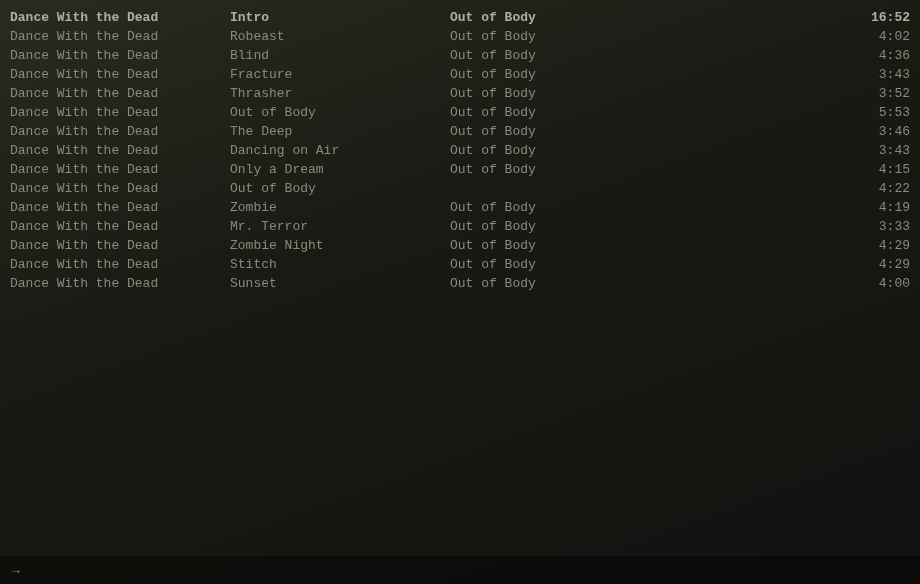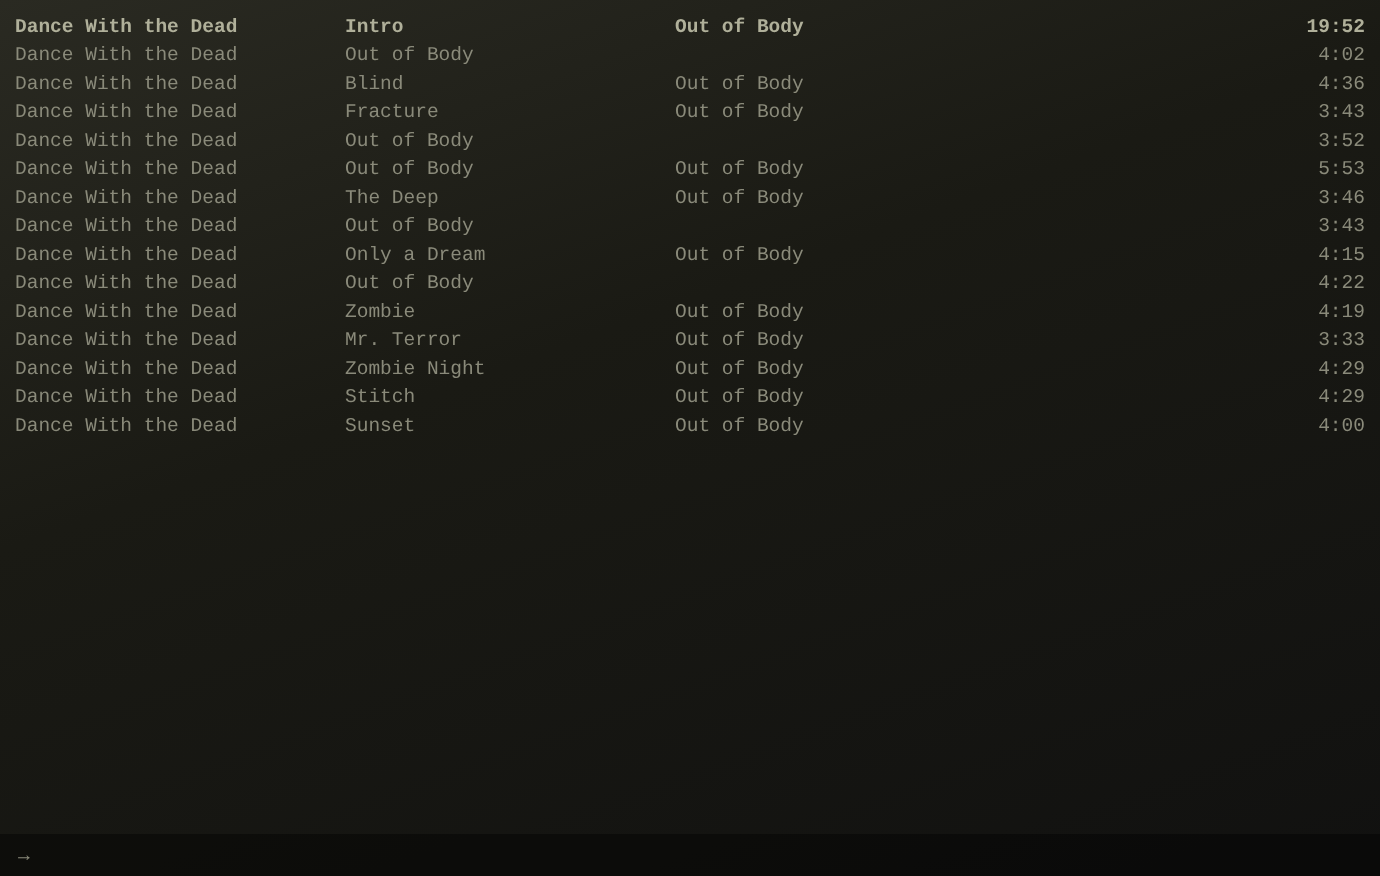--- a/index.html
+++ b/index.html
@@ -91,58 +91,61 @@
   </style>
 </head>
 <body>
 
 <div class="track-list">
 
   <div class="track-row header-row">
     <span class="col-artist">Dance With the Dead</span>
     <span class="col-title">Intro</span>
     <span class="col-album">Out of Body</span>
-    <span class="col-duration">19:52</span>
+    <span class="col-duration">16:52</span>
   </div>
 <div class="track-row">
       <span class="col-artist">Dance With the Dead</span>
+      <span class="col-title">Robeast</span>
       <span class="col-album">Out of Body</span>
       <span class="col-duration">4:02</span>
     </div>
     <div class="track-row">
       <span class="col-artist">Dance With the Dead</span>
       <span class="col-title">Blind</span>
       <span class="col-album">Out of Body</span>
       <span class="col-duration">4:36</span>
     </div>
     <div class="track-row">
       <span class="col-artist">Dance With the Dead</span>
       <span class="col-title">Fracture</span>
       <span class="col-album">Out of Body</span>
       <span class="col-duration">3:43</span>
     </div>
     <div class="track-row">
       <span class="col-artist">Dance With the Dead</span>
+      <span class="col-title">Thrasher</span>
       <span class="col-album">Out of Body</span>
       <span class="col-duration">3:52</span>
     </div>
     <div class="track-row">
       <span class="col-artist">Dance With the Dead</span>
       <span class="col-title">Out of Body</span>
       <span class="col-album">Out of Body</span>
       <span class="col-duration">5:53</span>
     </div>
     <div class="track-row">
       <span class="col-artist">Dance With the Dead</span>
       <span class="col-title">The Deep</span>
       <span class="col-album">Out of Body</span>
       <span class="col-duration">3:46</span>
     </div>
     <div class="track-row">
       <span class="col-artist">Dance With the Dead</span>
+      <span class="col-title">Dancing on Air</span>
       <span class="col-album">Out of Body</span>
       <span class="col-duration">3:43</span>
     </div>
     <div class="track-row">
       <span class="col-artist">Dance With the Dead</span>
       <span class="col-title">Only a Dream</span>
       <span class="col-album">Out of Body</span>
       <span class="col-duration">4:15</span>
     </div>
     <div class="track-row">

